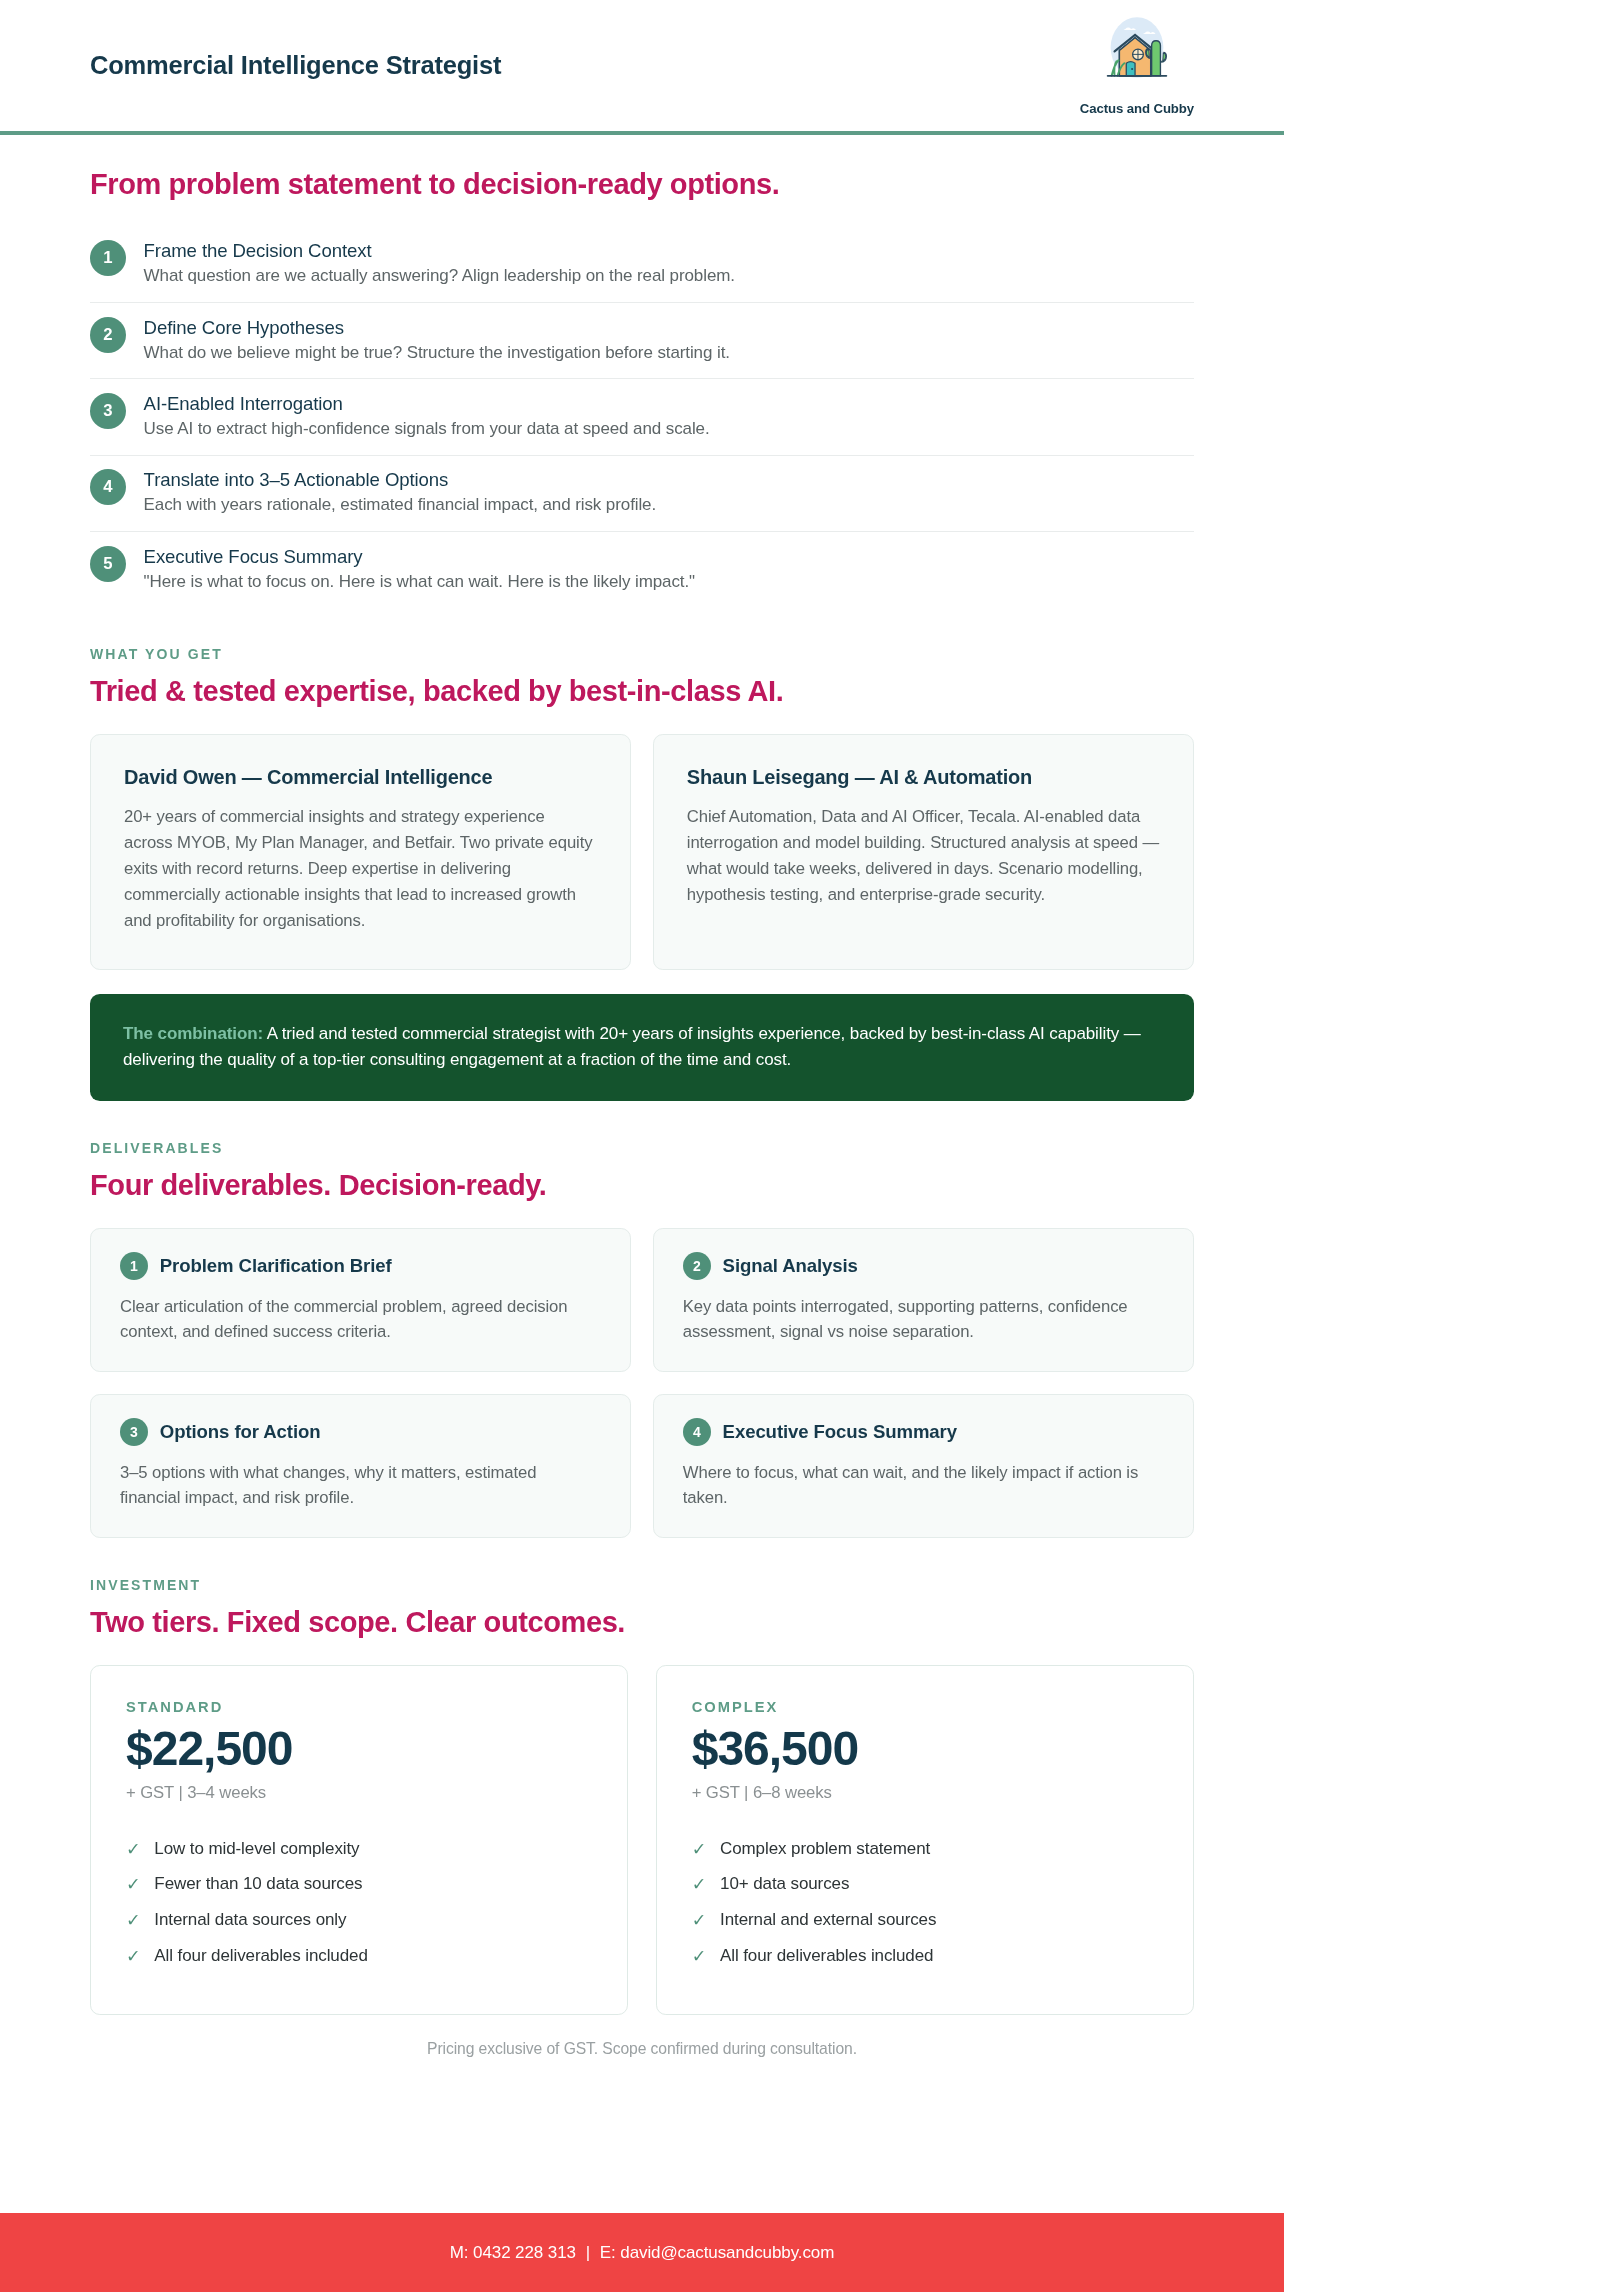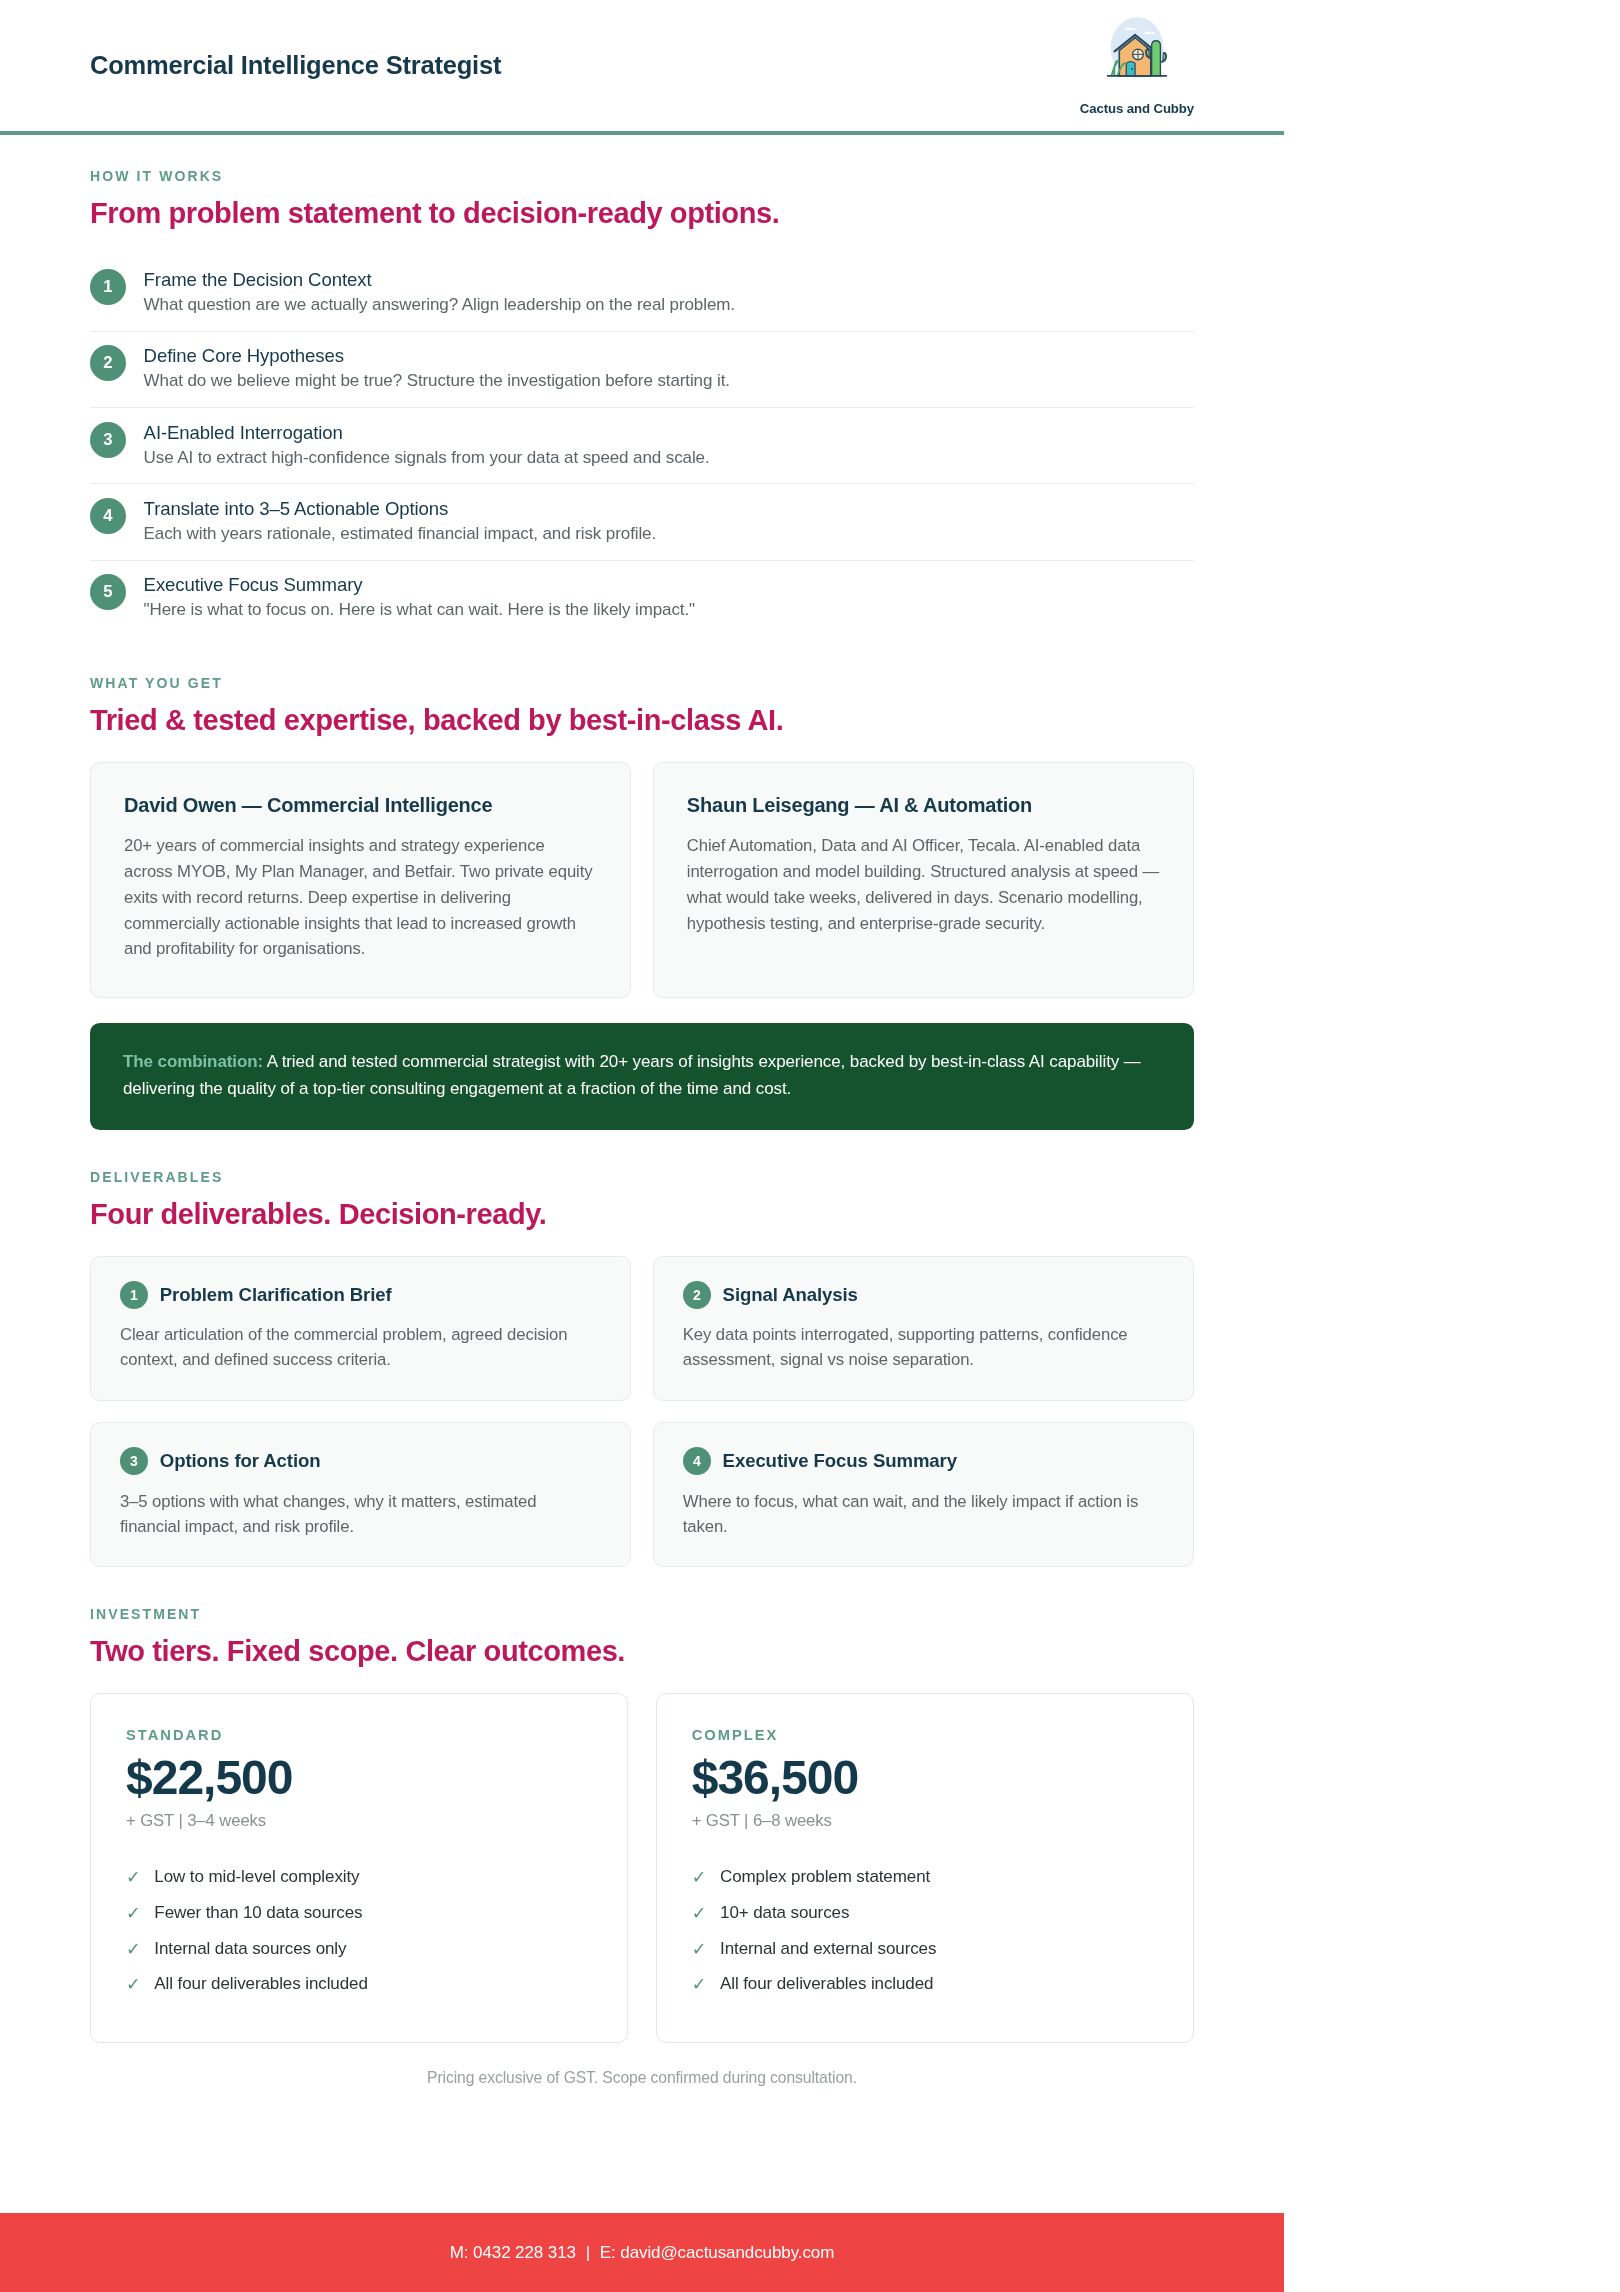--- a/index.html
+++ b/index.html
@@ -308,21 +308,20 @@
         <path d="M30 14 q3 -3 6 0 q3 -2 5 1 L28 15 Z" fill="#ffffff"></path>
         <path d="M50 18 q3 -3 6 0 q3 -2 5 1 L48 19 Z" fill="#ffffff"></path>
       </svg>
       <div class="logo-word">Cactus and Cubby</div>
     </div>
   </div>
 
   <div class="body-wrap">
 
     <div>
-      <div class="eyebrow">HOW IT WORKS</div>
       <div class="section-head">From problem statement to decision-ready options.</div>
 
       <div class="steps">
         <div class="step">
           <div class="step-badge">1</div>
           <div class="step-body">
             <div class="step-title">Frame the Decision Context</div>
             <div class="step-desc">What question are we actually answering? Align leadership on the real problem.</div>
           </div>
         </div>

